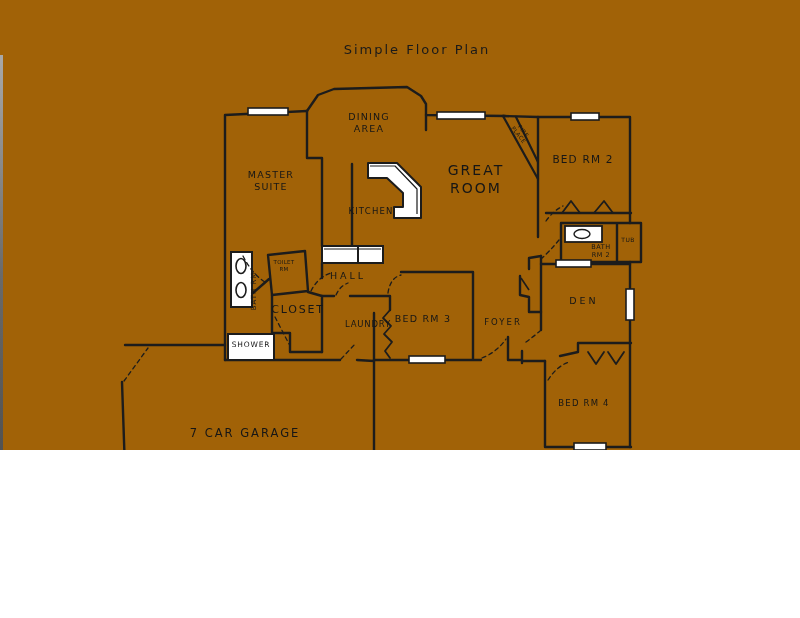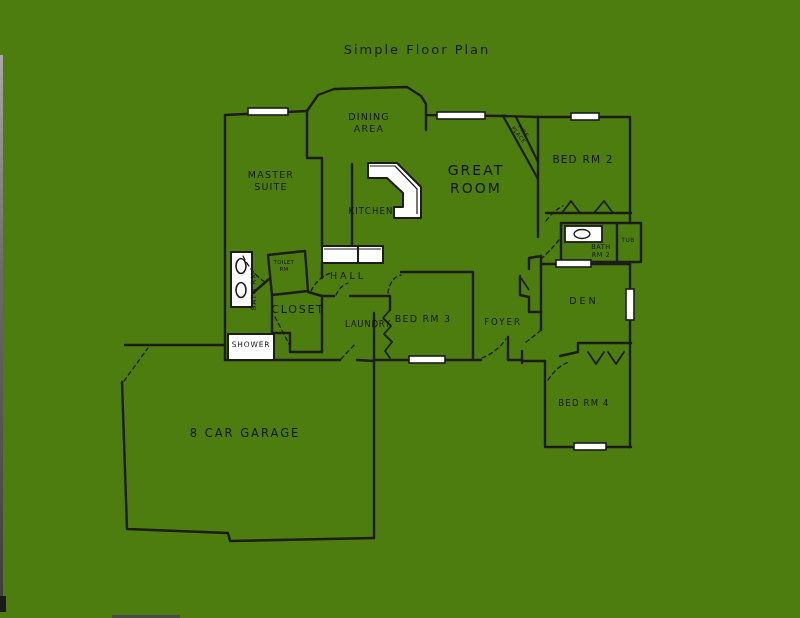--- a/index.html
+++ b/index.html
@@ -1,16 +1,16 @@
 <!DOCTYPE html>
 <html><head>
 <meta charset="utf-8">
 <style>
   html,body{margin:0;padding:0;background:#fff;}
-  #page{position:relative;width:800px;height:618px;background:#4d7c0f;overflow:hidden;
+  #page{position:relative;width:800px;height:450px;background:#a16207;overflow:hidden;
         font-family:"DejaVu Sans",sans-serif;}
   #plan-svg{position:absolute;left:0;top:0;}
   .lbl{position:absolute;color:#161616;text-align:center;white-space:pre-line;
        font-family:"DejaVu Sans",sans-serif;letter-spacing:1.2px;line-height:1.25;
        transform:translate(-50%,-50%);}
   #title{position:absolute;left:417px;top:49px;transform:translate(-50%,-50%);
          font-size:13px;letter-spacing:2px;color:#1a1a1a;white-space:nowrap;}
   #watermark{position:absolute;left:3px;top:580px;font-family:"Liberation Sans",sans-serif;
              font-size:17px;color:#d8d8d5;letter-spacing:1px;white-space:nowrap;}
   .artifact{position:absolute;}
@@ -152,20 +152,20 @@
   <div class="lbl" style="left:284px;top:266px;font-size:5.5px;letter-spacing:0.3px;line-height:1.3;">TOILET
 RM</div>
   <div class="lbl" style="left:254px;top:291px;font-size:7px;letter-spacing:1px;transform:translate(-50%,-50%) rotate(-90deg);white-space:nowrap;">BATH RM</div>
   <div class="lbl" style="left:298px;top:310px;font-size:11px;letter-spacing:1.8px;">CLOSET</div>
   <div class="lbl" style="left:251px;top:345px;font-size:7.5px;letter-spacing:0.8px;">SHOWER</div>
   <div class="lbl" style="left:345px;top:324px;font-size:8.5px;letter-spacing:0.8px;margin-left:23px;">LAUNDRY</div>
   <div class="lbl" style="left:423px;top:319px;font-size:9.5px;text-align:center;">BED RM 3</div>
   <div class="lbl" style="left:503px;top:322px;font-size:8.5px;letter-spacing:2px;">FOYER</div>
   <div class="lbl" style="left:584px;top:301px;font-size:9.5px;letter-spacing:3px;">DEN</div>
   <div class="lbl" style="left:584px;top:403px;font-size:8.5px;">BED RM 4</div>
-  <div class="lbl" style="left:245px;top:433px;font-size:11.5px;letter-spacing:2px;">8 CAR GARAGE</div>
+  <div class="lbl" style="left:245px;top:433px;font-size:11.5px;letter-spacing:2px;">7 CAR GARAGE</div>
 
 
   <div id="edge-strip" class="artifact"></div>
   <div id="corner-block" class="artifact"></div>
   <div id="bottom-line" class="artifact"></div>
 
 </div>
 
 </body></html>

